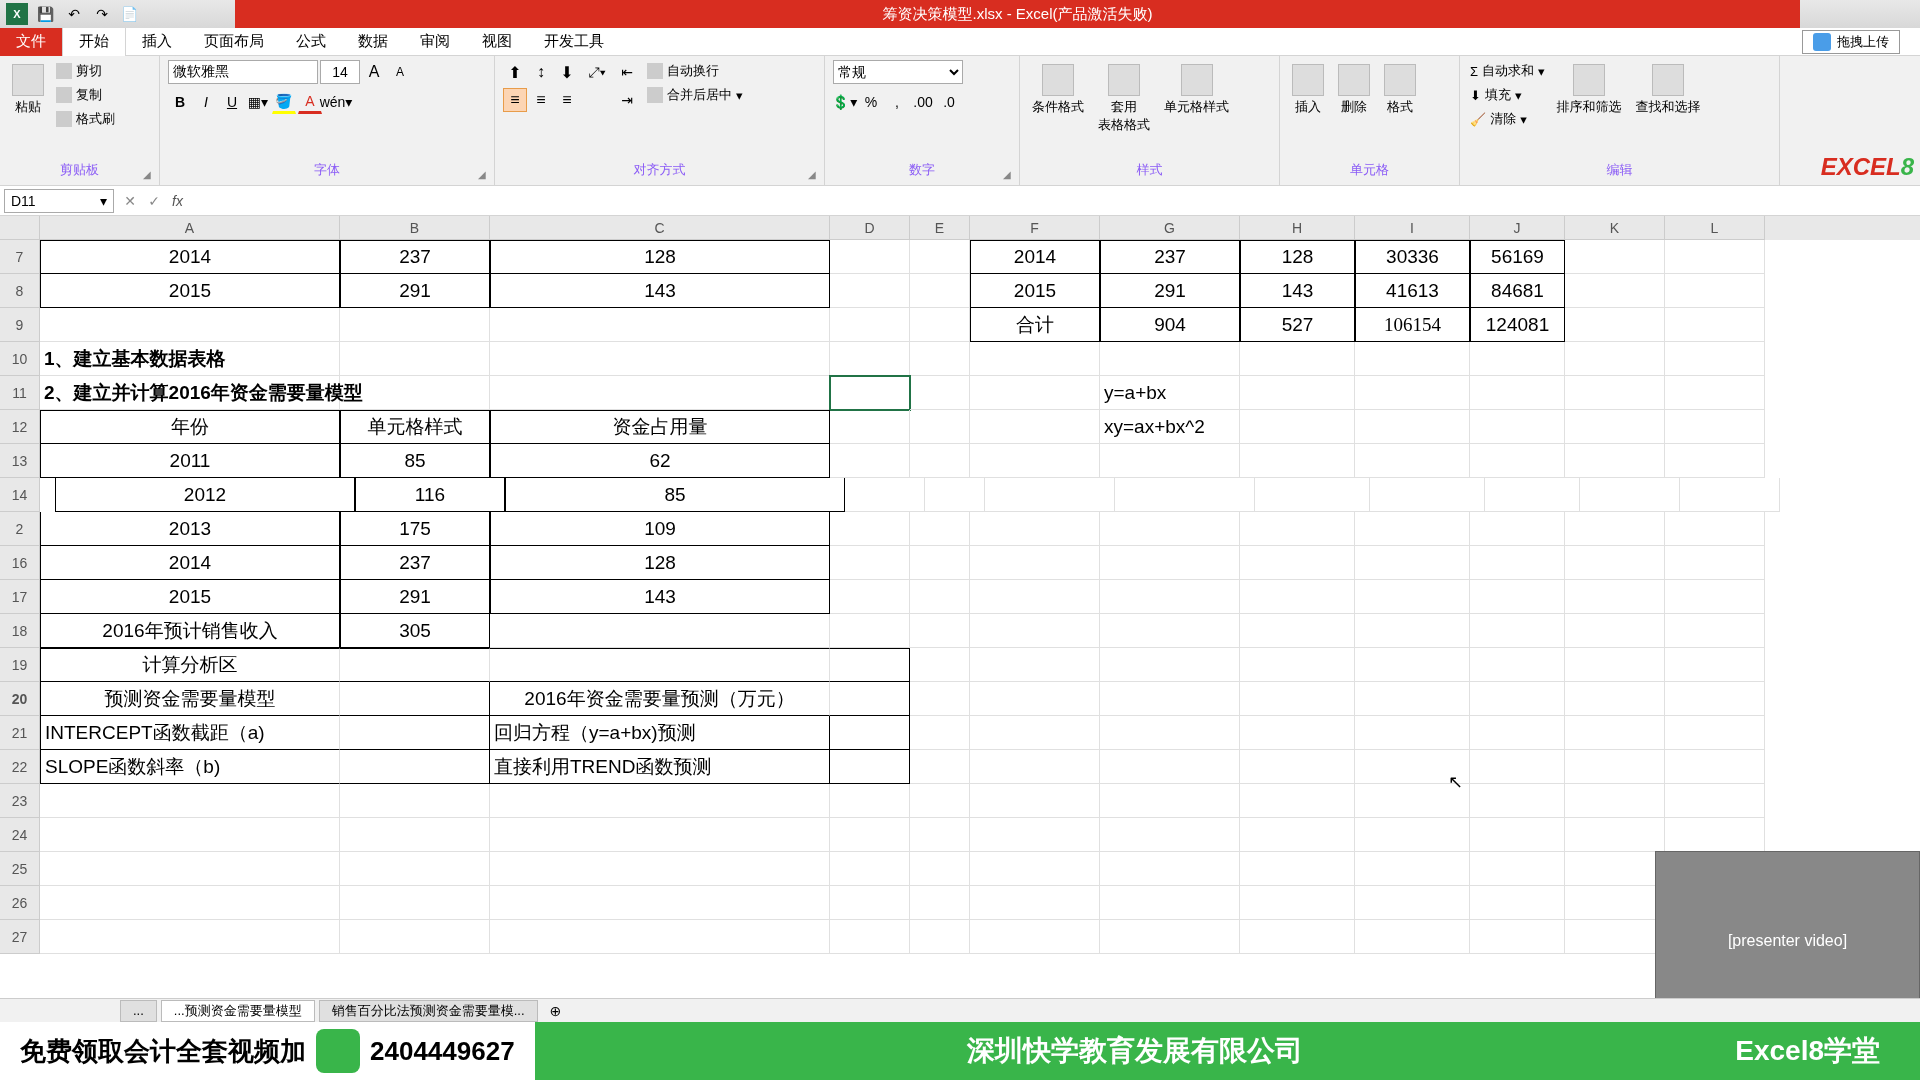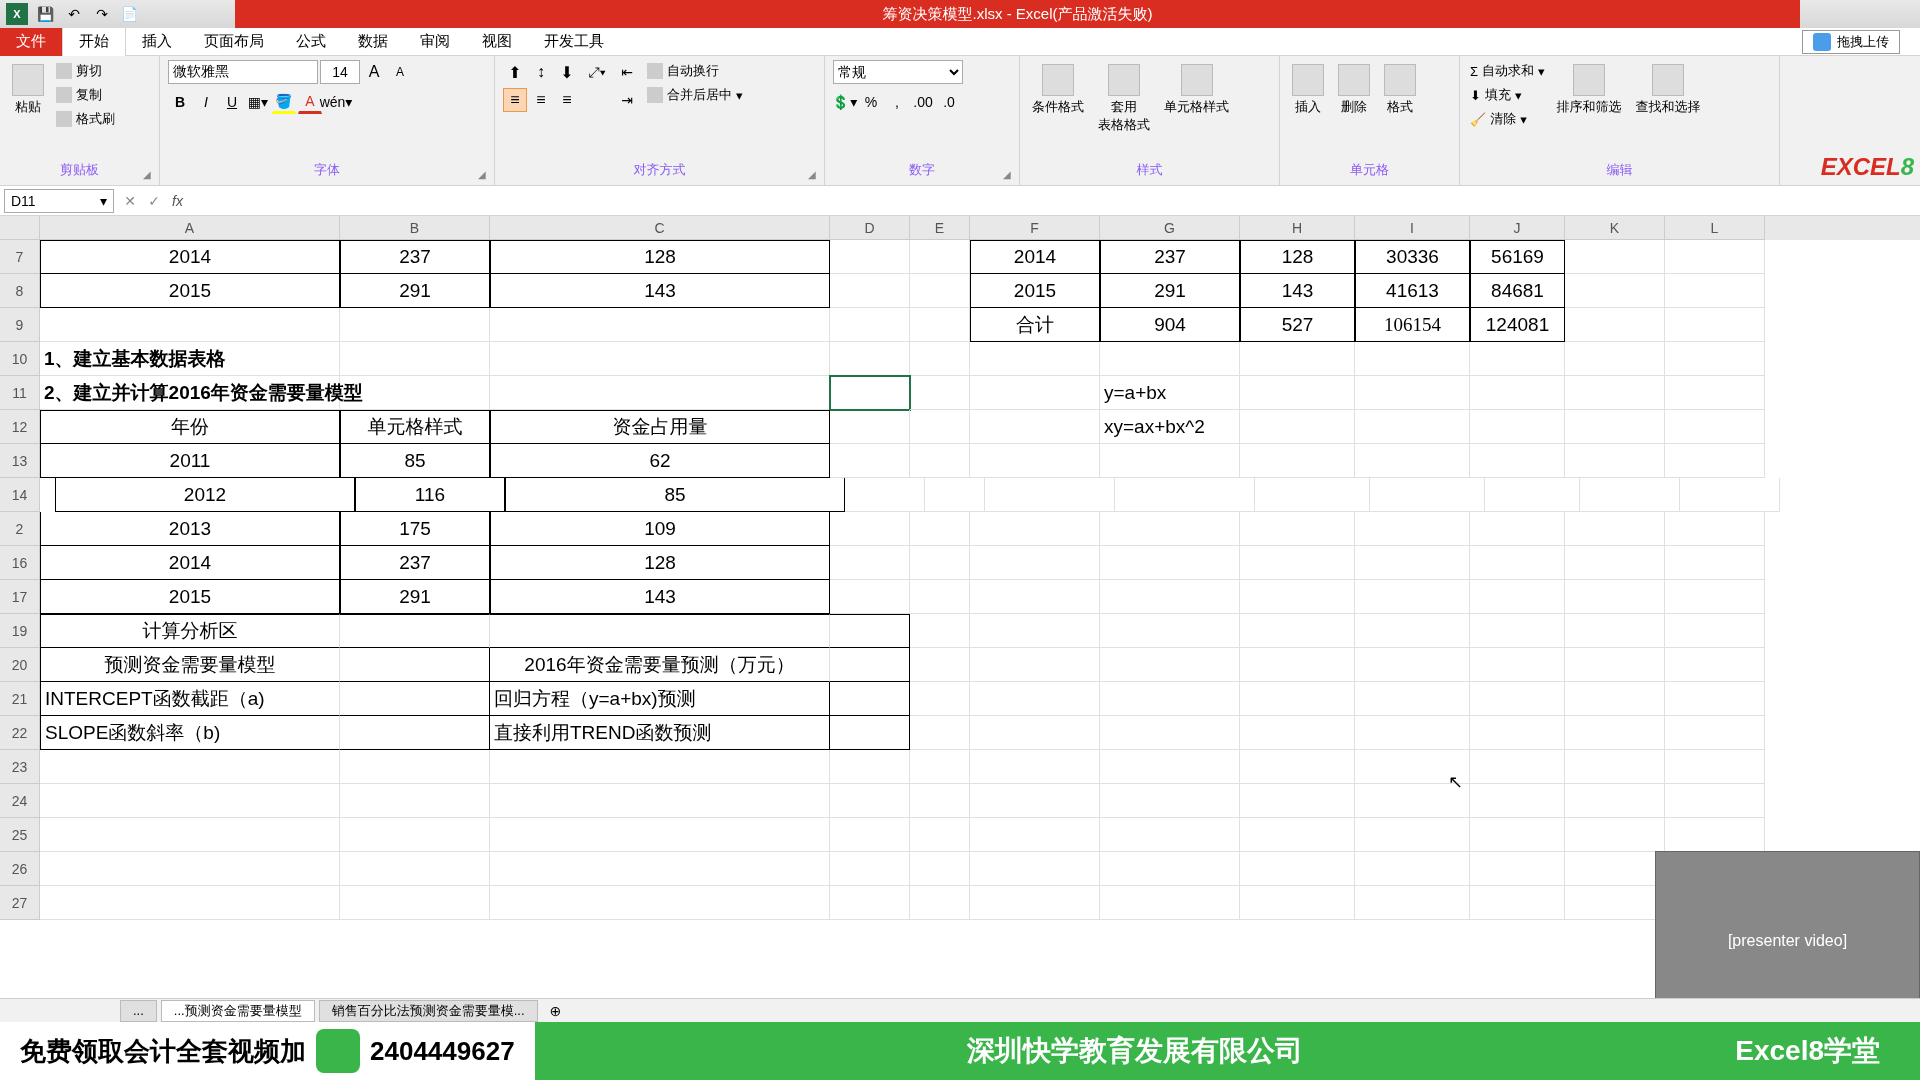--- a/index.html
+++ b/index.html
@@ -466,36 +466,51 @@
         <div class="cell cE" style="height: 34px;"></div>
         <div class="cell cF" style="height: 34px;"></div>
         <div class="cell cG" style="height: 34px;"></div>
         <div class="cell cH" style="height: 34px;"></div>
         <div class="cell cI" style="height: 34px;"></div>
         <div class="cell cJ" style="height: 34px;"></div>
         <div class="cell cK" style="height: 34px;"></div>
         <div class="cell cL" style="height: 34px;"></div>
       </div>
       <div class="row row-h34">
+        <div class="row-h" style="height: 34px;">18</div>
+        <div class="cell cA b-lft b-rgt b-bot center" style="height: 34px;">2016年预计销售收入</div>
+        <div class="cell cB b-lft b-rgt b-bot center" style="height: 34px;">305</div>
+        <div class="cell cC" style="height: 34px;"></div>
+        <div class="cell cD" style="height: 34px;"></div>
+        <div class="cell cE" style="height: 34px;"></div>
+        <div class="cell cF" style="height: 34px;"></div>
+        <div class="cell cG" style="height: 34px;"></div>
+        <div class="cell cH" style="height: 34px;"></div>
+        <div class="cell cI" style="height: 34px;"></div>
+        <div class="cell cJ" style="height: 34px;"></div>
+        <div class="cell cK" style="height: 34px;"></div>
+        <div class="cell cL" style="height: 34px;"></div>
+      </div>
+      <div class="row row-h34">
         <div class="row-h" style="height: 34px;">19</div>
         <div class="cell cA b-bot b-lft b-top center" style="height: 34px;">计算分析区</div>
         <div class="cell cB b-bot b-top center" style="height: 34px;"></div>
         <div class="cell cC b-bot b-top center" style="height: 34px;"></div>
         <div class="cell cD b-bot b-rgt b-top center" style="height: 34px;"></div>
         <div class="cell cE center" style="height: 34px;"></div>
         <div class="cell cF center" style="height: 34px;"></div>
         <div class="cell cG center" style="height: 34px;"></div>
         <div class="cell cH center" style="height: 34px;"></div>
         <div class="cell cI center" style="height: 34px;"></div>
         <div class="cell cJ center" style="height: 34px;"></div>
         <div class="cell cK center" style="height: 34px;"></div>
         <div class="cell cL center" style="height: 34px;"></div>
       </div>
       <div class="row row-h34">
-        <div class="row-h" style="height: 34px;">20</div>
+        <div class="row-h" style="height: 34px; font-weight: bold;">20</div>
         <div class="cell cA b-bot b-lft center" style="height: 34px;">预测资金需要量模型</div>
         <div class="cell cB b-bot b-rgt center" style="height: 34px;"></div>
         <div class="cell cC b-bot center" style="height: 34px;">2016年资金需要量预测（万元）</div>
         <div class="cell cD b-bot b-rgt center" style="height: 34px;"></div>
         <div class="cell cE center" style="height: 34px;"></div>
         <div class="cell cF center" style="height: 34px;"></div>
         <div class="cell cG center" style="height: 34px;"></div>
         <div class="cell cH center" style="height: 34px;"></div>
         <div class="cell cI center" style="height: 34px;"></div>
         <div class="cell cJ center" style="height: 34px;"></div>

